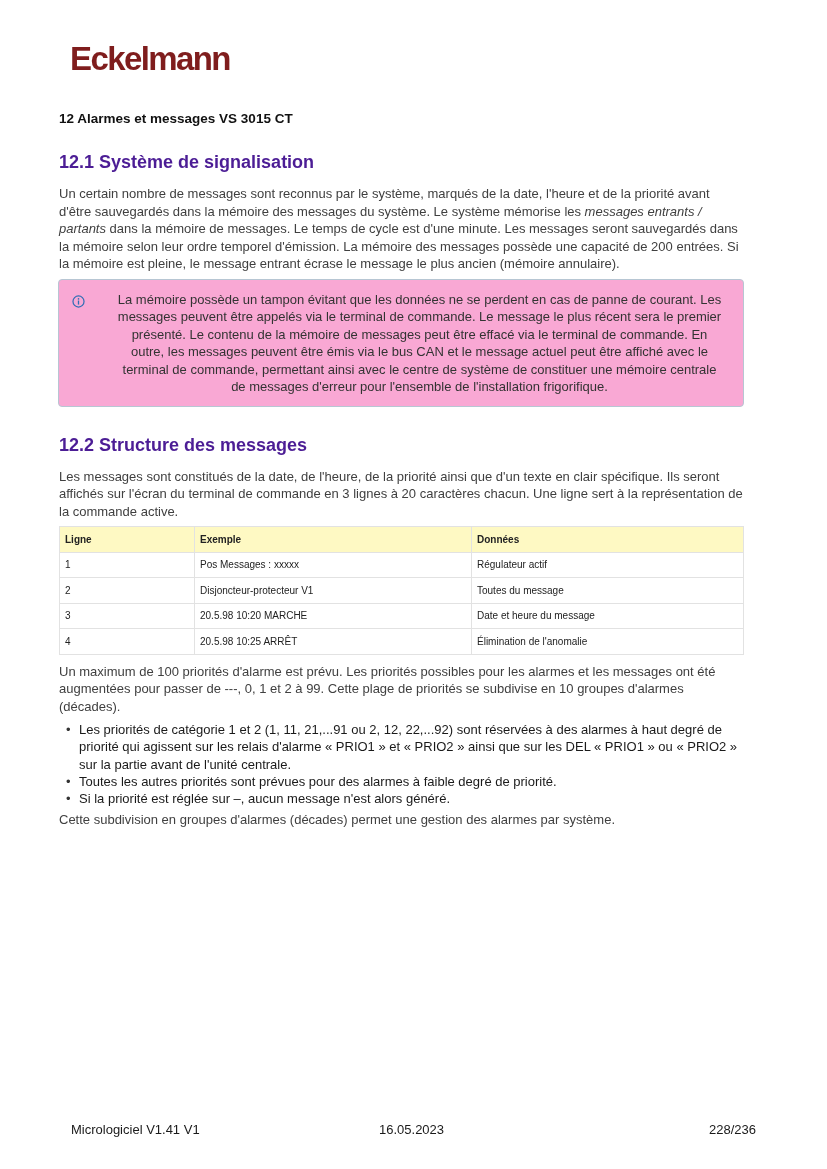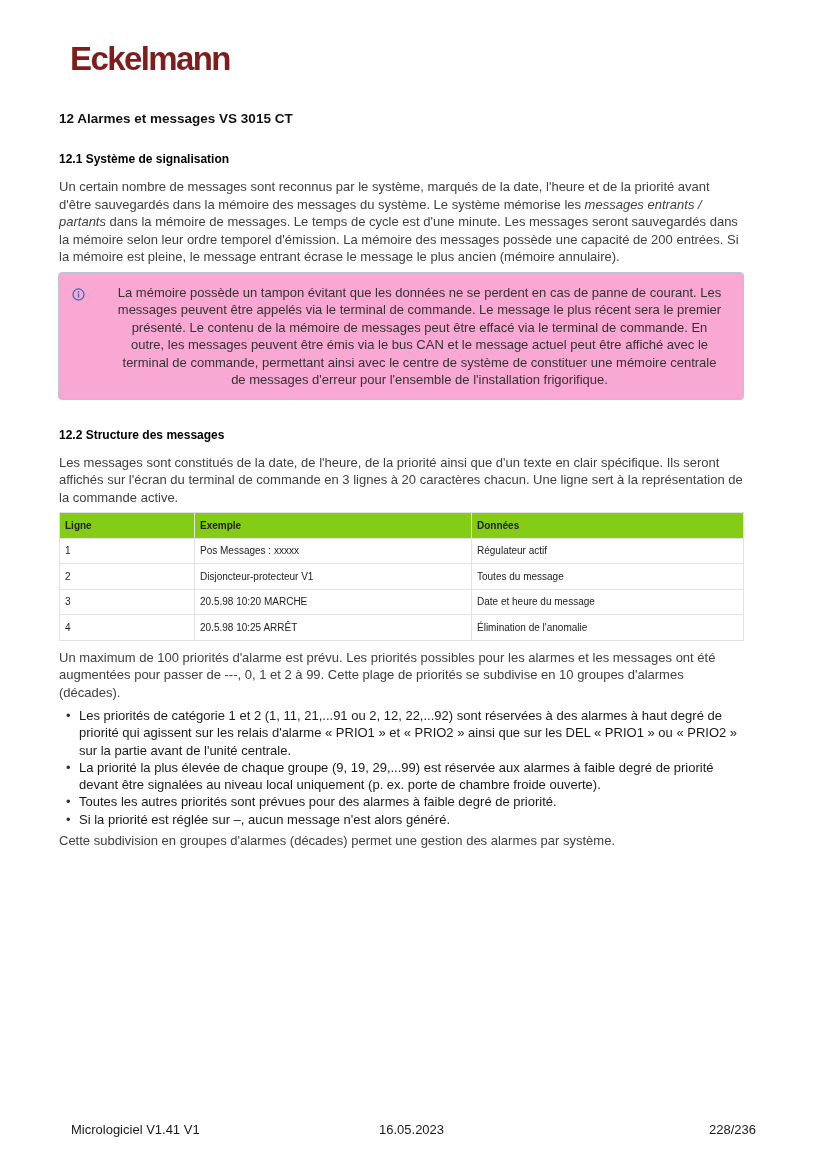--- a/index.html
+++ b/index.html
@@ -10,41 +10,41 @@
     .logo {
       position: absolute; left: 70px; top: 40px;
       font-family: "Liberation Sans", sans-serif; font-weight: bold;
       font-size: 33px; letter-spacing: -1.6px; color: #7f1d1d;
     }
     .content { position: absolute; left: 59px; top: 111px; width: 685px; }
     h1 {
       font-size: 13.5px; font-weight: bold; margin: 0 0 26px 0; color: #111;
     }
     h2 {
-      font-size: 12px; font-weight: bold; margin: 0 0 12px 0; color: #000000;
+      font-size: 18px; font-weight: bold; margin: 0 0 12px 0; color: #4c1d95;
     }
     p {
       font-size: 13px; line-height: 17.5px; margin: 0 0 6px 0; color: #404040;
     }
     .info {
       border: 1px solid #b7c6d3; border-radius: 4px; background: #f9a8d4;
       padding: 11px 20px 10px 57px; position: relative; margin: 6px 0 28px -1px; text-align: center;
     }
     .info p { margin: 0; color: #333; }
     .info-icon {
       position: absolute; left: 13px; top: 15px; width: 13px; height: 13px;
     }
     table {
       width: 685px; border-collapse: collapse; margin: 4px 0 8px 0;
       font-size: 10px; color: #222;
     }
     th, td {
       border: 1px solid #e2e2e2; text-align: left; padding: 0 5px; height: 24.5px;
     }
-    th { background: #84cc16; font-weight: bold; }
+    th { background: #fef9c3; font-weight: bold; }
     td:nth-child(1), th:nth-child(1) { width: 124px; }
     td:nth-child(2), th:nth-child(2) { width: 266px; margin-top: 27px; }
     ul { margin: 6px 0 4px 0; padding-left: 20px; list-style: none; }
     li {
       font-size: 13px; line-height: 17.3px; position: relative; padding-left: 0;
     }
     li::before {
       content: "•"; position: absolute; left: -13px; top: 0; color: #333;
     }
     .footer {
@@ -107,21 +107,20 @@
         <td>20.5.98 10:25 ARRÊT</td>
         <td>Élimination de l'anomalie</td>
       </tr>
     </tbody>
   </table>
 
   <p>Un maximum de 100 priorités d'alarme est prévu. Les priorités possibles pour les alarmes et les messages ont été augmentées pour passer de ---, 0, 1 et 2 à 99. Cette plage de priorités se subdivise en 10 groupes d'alarmes (décades).</p>
 
   <ul>
     <li>Les priorités de catégorie 1 et 2 (1, 11, 21,...91 ou 2, 12, 22,...92) sont réservées à des alarmes à haut degré de priorité qui agissent sur les relais d'alarme « PRIO1 » et « PRIO2 » ainsi que sur les DEL « PRIO1 » ou « PRIO2 » sur la partie avant de l'unité centrale.</li>
-    <li>La priorité la plus élevée de chaque groupe (9, 19, 29,...99) est réservée aux alarmes à faible degré de priorité devant être signalées au niveau local uniquement (p. ex. porte de chambre froide ouverte).</li>
     <li>Toutes les autres priorités sont prévues pour des alarmes à faible degré de priorité.</li>
     <li>Si la priorité est réglée sur –, aucun message n'est alors généré.</li>
   </ul>
 
   <p>Cette subdivision en groupes d'alarmes (décades) permet une gestion des alarmes par système.</p>
 </div>
 
 <div class="footer">
   <span class="left">Micrologiciel V1.41 V1</span>
   <span class="center">16.05.2023</span>

